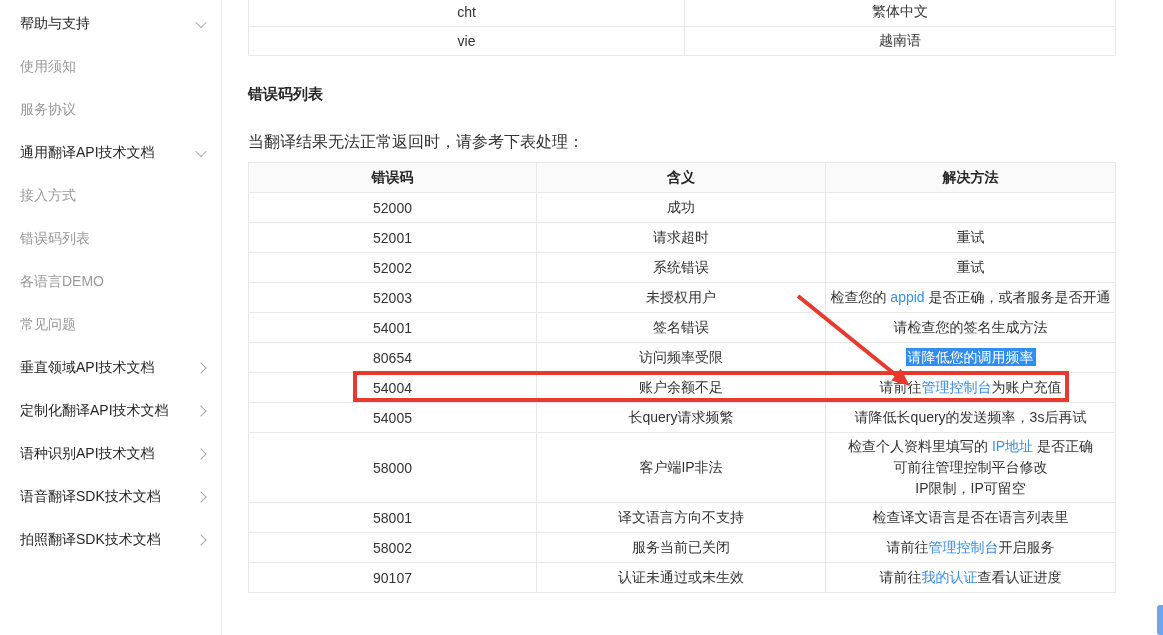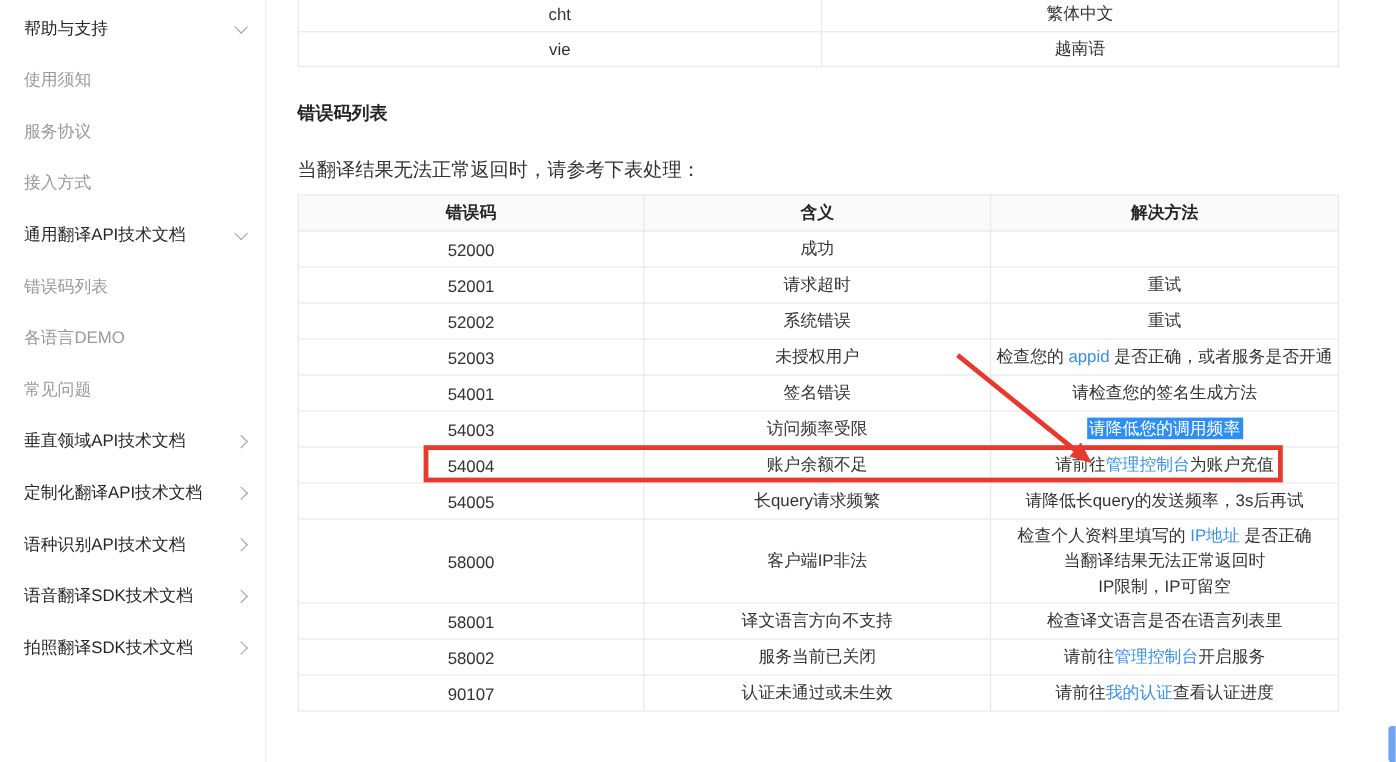--- a/index.html
+++ b/index.html
@@ -91,26 +91,26 @@
       <div class="side-item group">
         <span class="side-label">帮助与支持</span>
         <span class="chev down"></span>
       </div>
       <div class="side-item sub">
         <span class="side-label">使用须知</span>
       </div>
       <div class="side-item sub">
         <span class="side-label">服务协议</span>
       </div>
-      <div class="side-item sub">
-        <span class="side-label">接入方式</span>
-      </div>
       <div class="side-item group">
         <span class="side-label">通用翻译API技术文档</span>
         <span class="chev down"></span>
+      </div>
+      <div class="side-item sub">
+        <span class="side-label">接入方式</span>
       </div>
       <div class="side-item sub">
         <span class="side-label">错误码列表</span>
       </div>
       <div class="side-item sub">
         <span class="side-label">各语言DEMO</span>
       </div>
       <div class="side-item sub">
         <span class="side-label">常见问题</span>
       </div>
@@ -190,40 +190,40 @@
         <td>52003</td>
         <td>未授权用户</td>
         <td><span><span>检查您的 </span><a class="inline-link">appid</a><span> 是否正确，或者服务是否开通</span></span></td>
       </tr>
       <tr>
         <td>54001</td>
         <td>签名错误</td>
         <td><span><span>请检查您的签名生成方法</span></span></td>
       </tr>
       <tr>
-        <td>54003</td>
+        <td>80654</td>
         <td>访问频率受限</td>
         <td><span><span class="selected-text">请降低您的调用频率</span></span></td>
       </tr>
       <tr>
         <td>54004</td>
         <td>账户余额不足</td>
         <td><span><span>请前往</span><a class="inline-link">管理控制台</a><span>为账户充值</span></span></td>
       </tr>
       <tr>
         <td>54005</td>
         <td>长query请求频繁</td>
         <td><span><span>请降低长query的发送频率，3s后再试</span></span></td>
       </tr>
       <tr>
         <td class="tall">58000</td>
         <td class="tall">客户端IP非法</td>
         <td class="tall">
           <div class="sol-line"><span>检查个人资料里填写的 </span><a class="inline-link">IP地址</a><span> 是否正确</span></div>
-          <div class="sol-line"><span>当翻译结果无法正常返回时</span></div>
+          <div class="sol-line"><span>可前往管理控制平台修改</span></div>
           <div class="sol-line"><span>IP限制，IP可留空</span></div>
         </td>
       </tr>
       <tr>
         <td>58001</td>
         <td>译文语言方向不支持</td>
         <td><span><span>检查译文语言是否在语言列表里</span></span></td>
       </tr>
       <tr>
         <td>58002</td>

